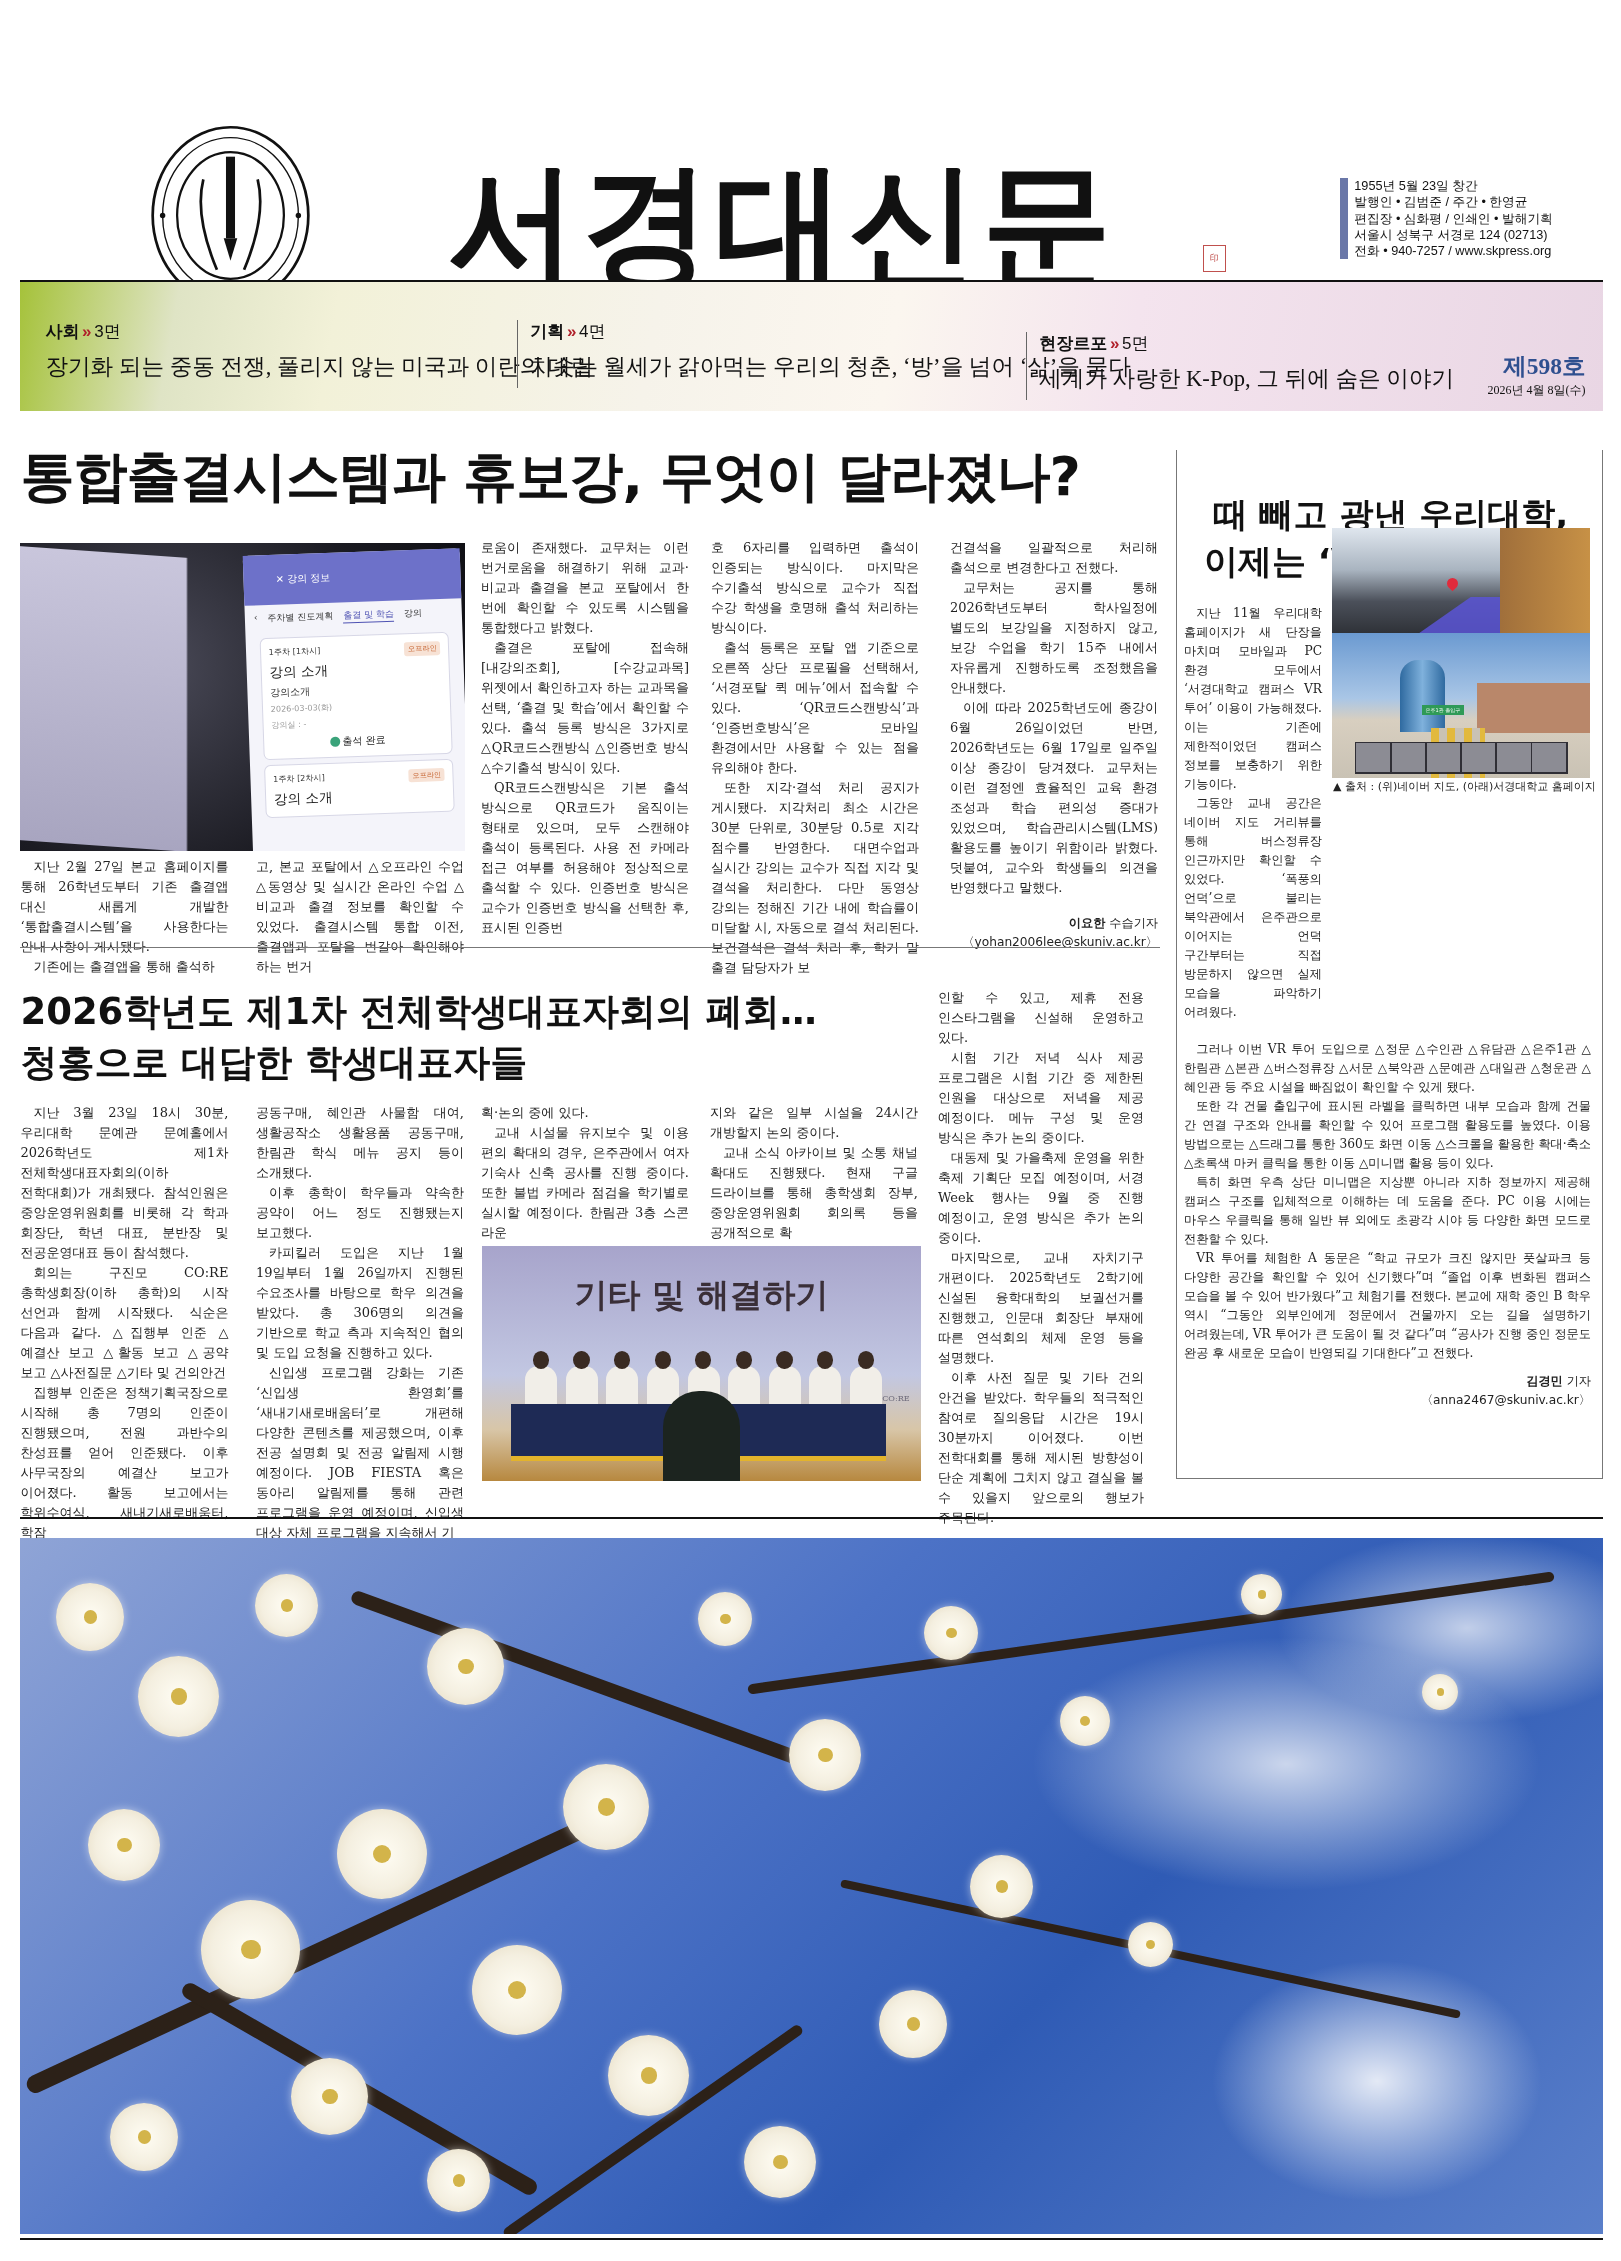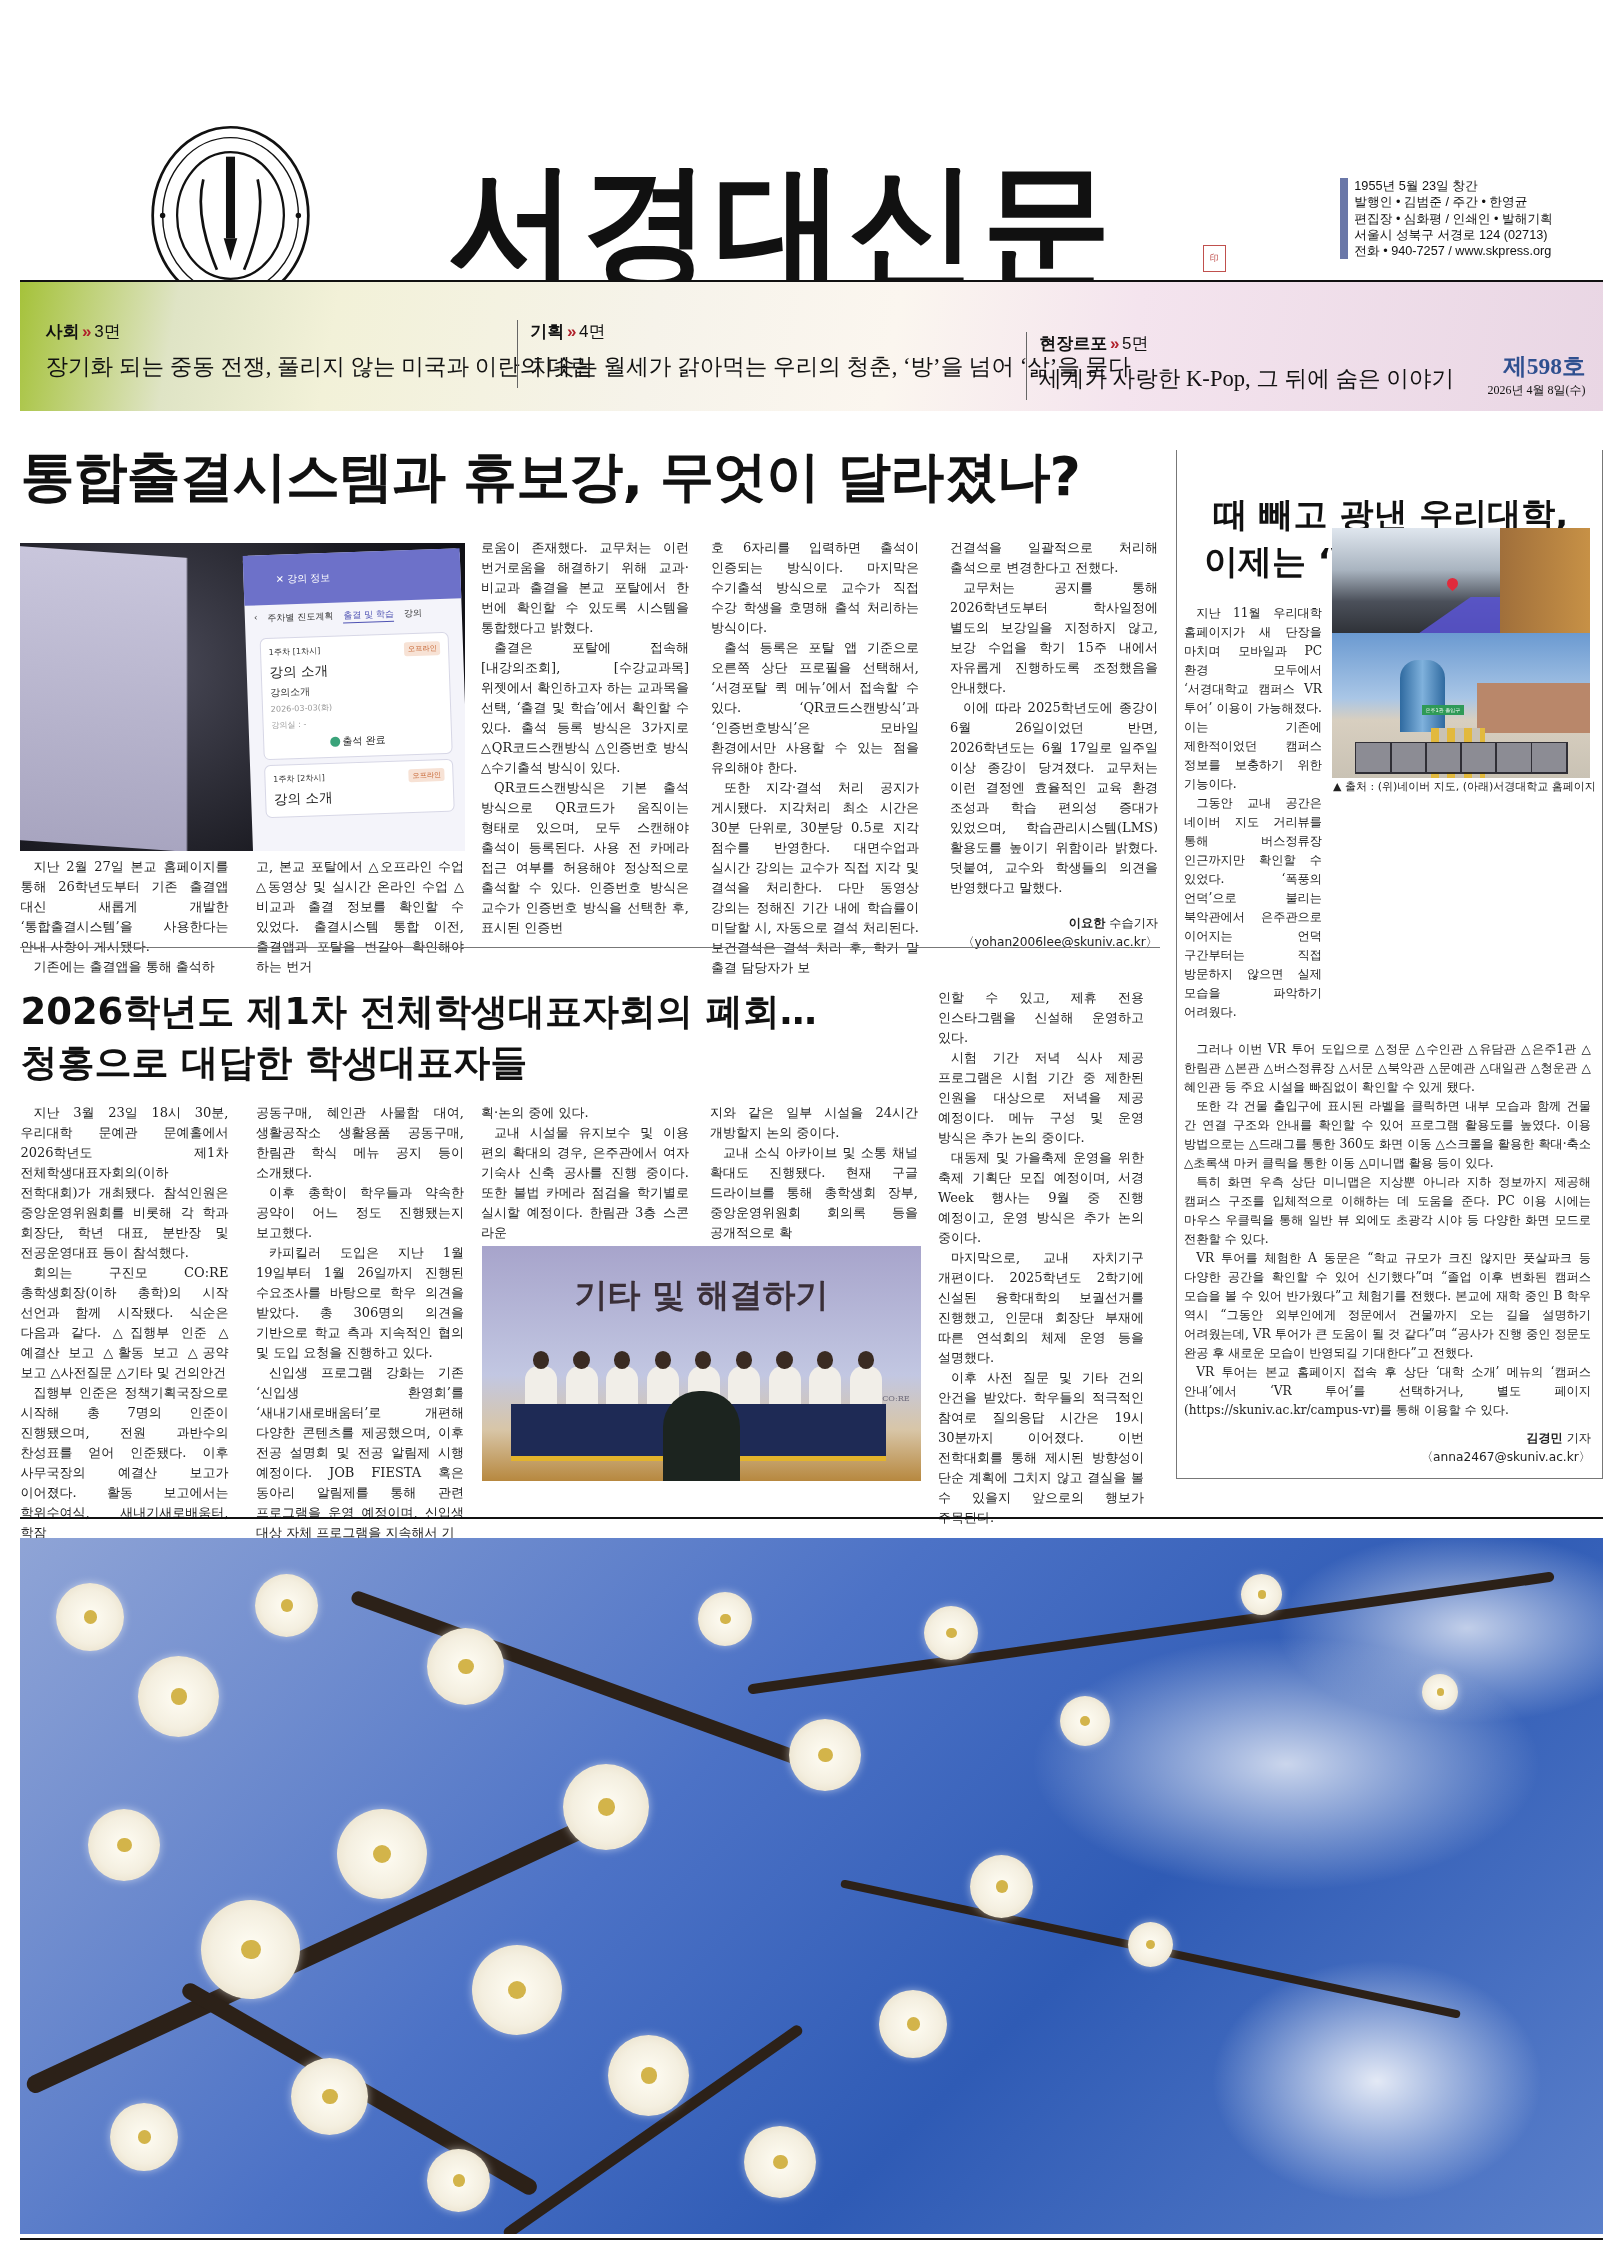--- a/index.html
+++ b/index.html
@@ -252,21 +252,20 @@
 
 <div class="col" style="left:1184px; top:604px; width:138px; font-size:12.2px; line-height:19px;">
   <p>지난 11월 우리대학 홈페이지가 새 단장을 마치며 모바일과 PC 환경 모두에서 ‘서경대학교 캠퍼스 VR 투어’ 이용이 가능해졌다. 이는 기존에 제한적이었던 캠퍼스 정보를 보충하기 위한 기능이다.</p>
   <p>그동안 교내 공간은 네이버 지도 거리뷰를 통해 버스정류장 인근까지만 확인할 수 있었다. ‘폭풍의 언덕’으로 불리는 북악관에서 은주관으로 이어지는 언덕 구간부터는 직접 방문하지 않으면 실제 모습을 파악하기 어려웠다.</p>
 </div>
 <div class="col" style="left:1184px; top:1040px; width:407px; font-size:12.2px; line-height:19px;">
   <p>그러나 이번 VR 투어 도입으로 △정문 △수인관 △유담관 △은주1관 △한림관 △본관 △버스정류장 △서문 △북악관 △문예관 △대일관 △청운관 △혜인관 등 주요 시설을 빠짐없이 확인할 수 있게 됐다.</p>
   <p>또한 각 건물 출입구에 표시된 라벨을 클릭하면 내부 모습과 함께 건물 간 연결 구조와 안내를 확인할 수 있어 프로그램 활용도를 높였다. 이용 방법으로는 △드래그를 통한 360도 화면 이동 △스크롤을 활용한 확대·축소 △초록색 마커 클릭을 통한 이동 △미니맵 활용 등이 있다.</p>
   <p>특히 화면 우측 상단 미니맵은 지상뿐 아니라 지하 정보까지 제공해 캠퍼스 구조를 입체적으로 이해하는 데 도움을 준다. PC 이용 시에는 마우스 우클릭을 통해 일반 뷰 외에도 초광각 시야 등 다양한 화면 모드로 전환할 수 있다.</p>
   <p>VR 투어를 체험한 A 동문은 “학교 규모가 크진 않지만 풋살파크 등 다양한 공간을 확인할 수 있어 신기했다”며 “졸업 이후 변화된 캠퍼스 모습을 볼 수 있어 반가웠다”고 체험기를 전했다. 본교에 재학 중인 B 학우 역시 “그동안 외부인에게 정문에서 건물까지 오는 길을 설명하기 어려웠는데, VR 투어가 큰 도움이 될 것 같다”며 “공사가 진행 중인 정문도 완공 후 새로운 모습이 반영되길 기대한다”고 전했다.</p>
-  <p>VR 투어는 본교 홈페이지 접속 후 상단 ‘대학 소개’ 메뉴의 ‘캠퍼스 안내’에서 ‘VR 투어’를 선택하거나, 별도 페이지(https://skuniv.ac.kr/campus-vr)를 통해 이용할 수 있다.</p>
   <div class="byline" style="margin-top:9px;">
     <div><b>김경민</b> <span>기자</span></div>
     <div>〈anna2467@skuniv.ac.kr〉</div>
   </div>
 </div>
 
 <h2 class="second-headline">
   <div>2026학년도 제1차 전체학생대표자회의 폐회…</div>
   <div>청홍으로 대답한 학생대표자들</div>
 </h2>

